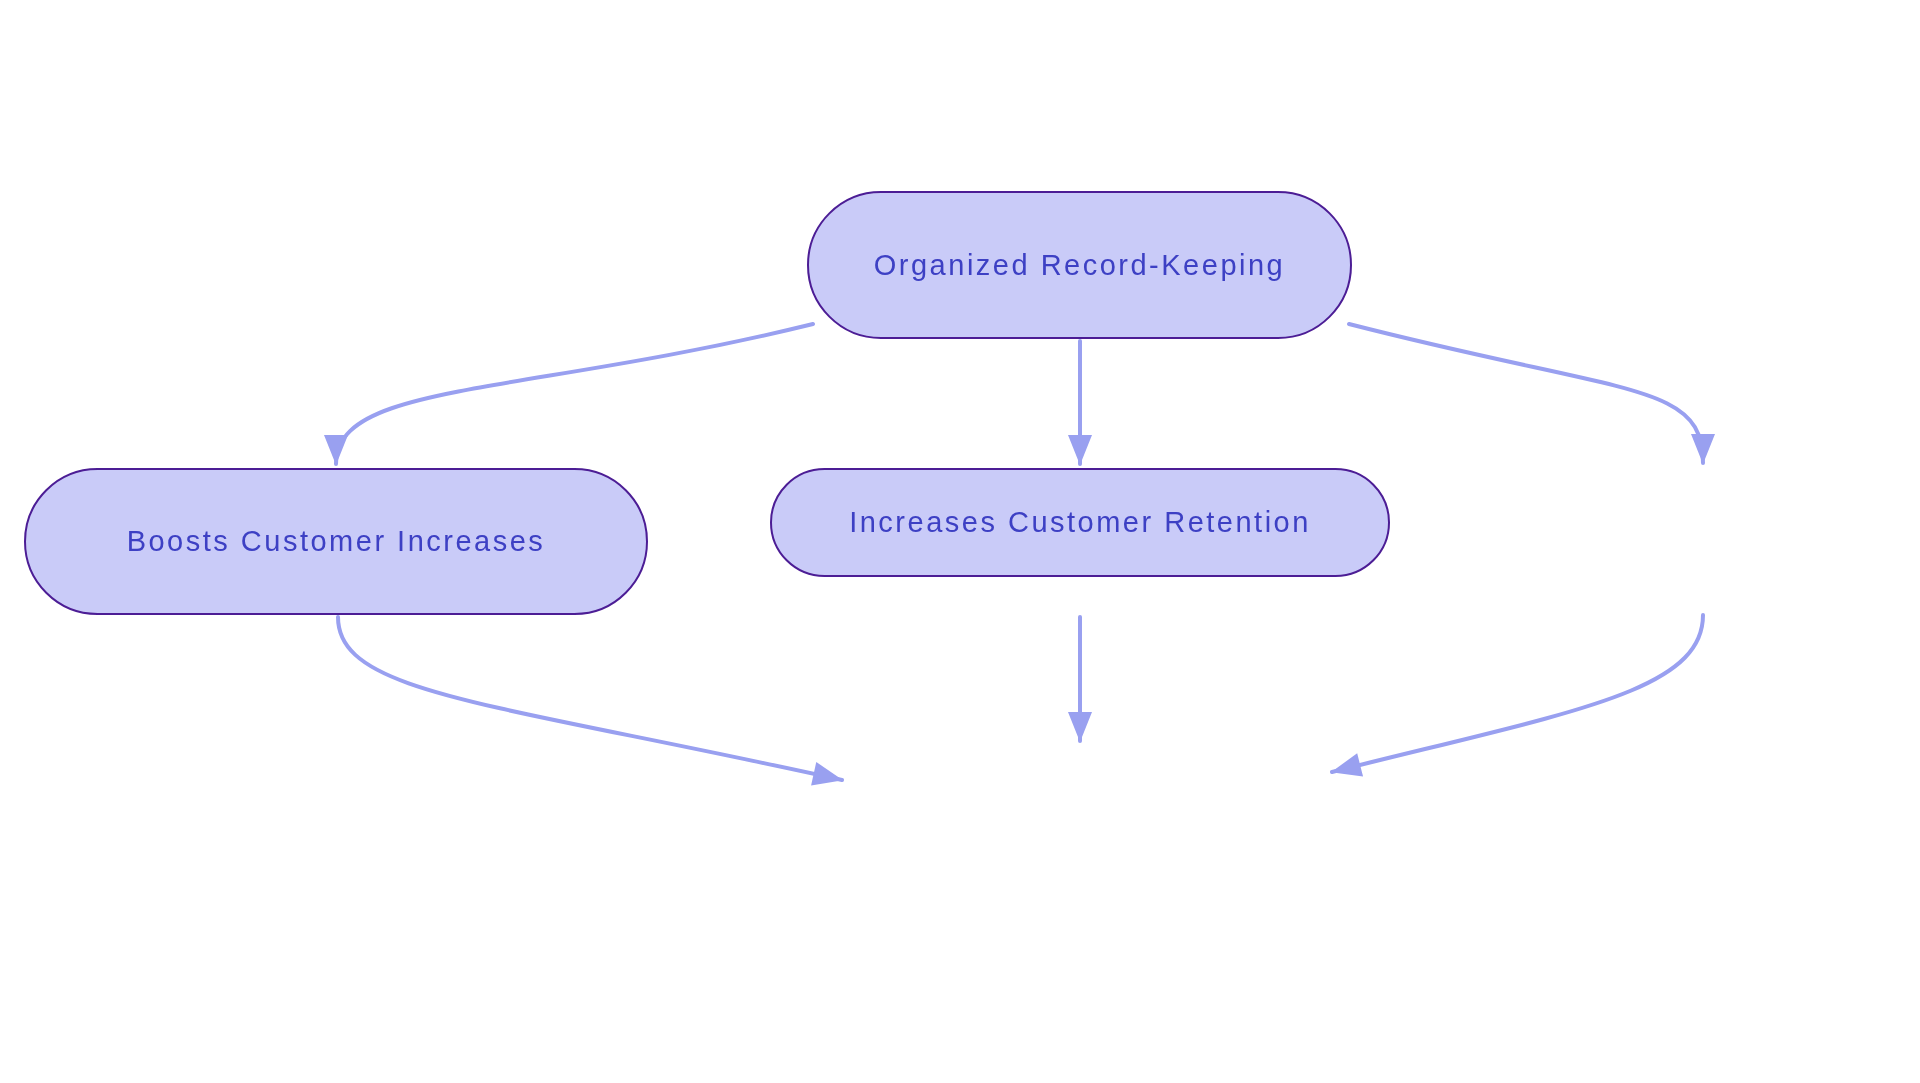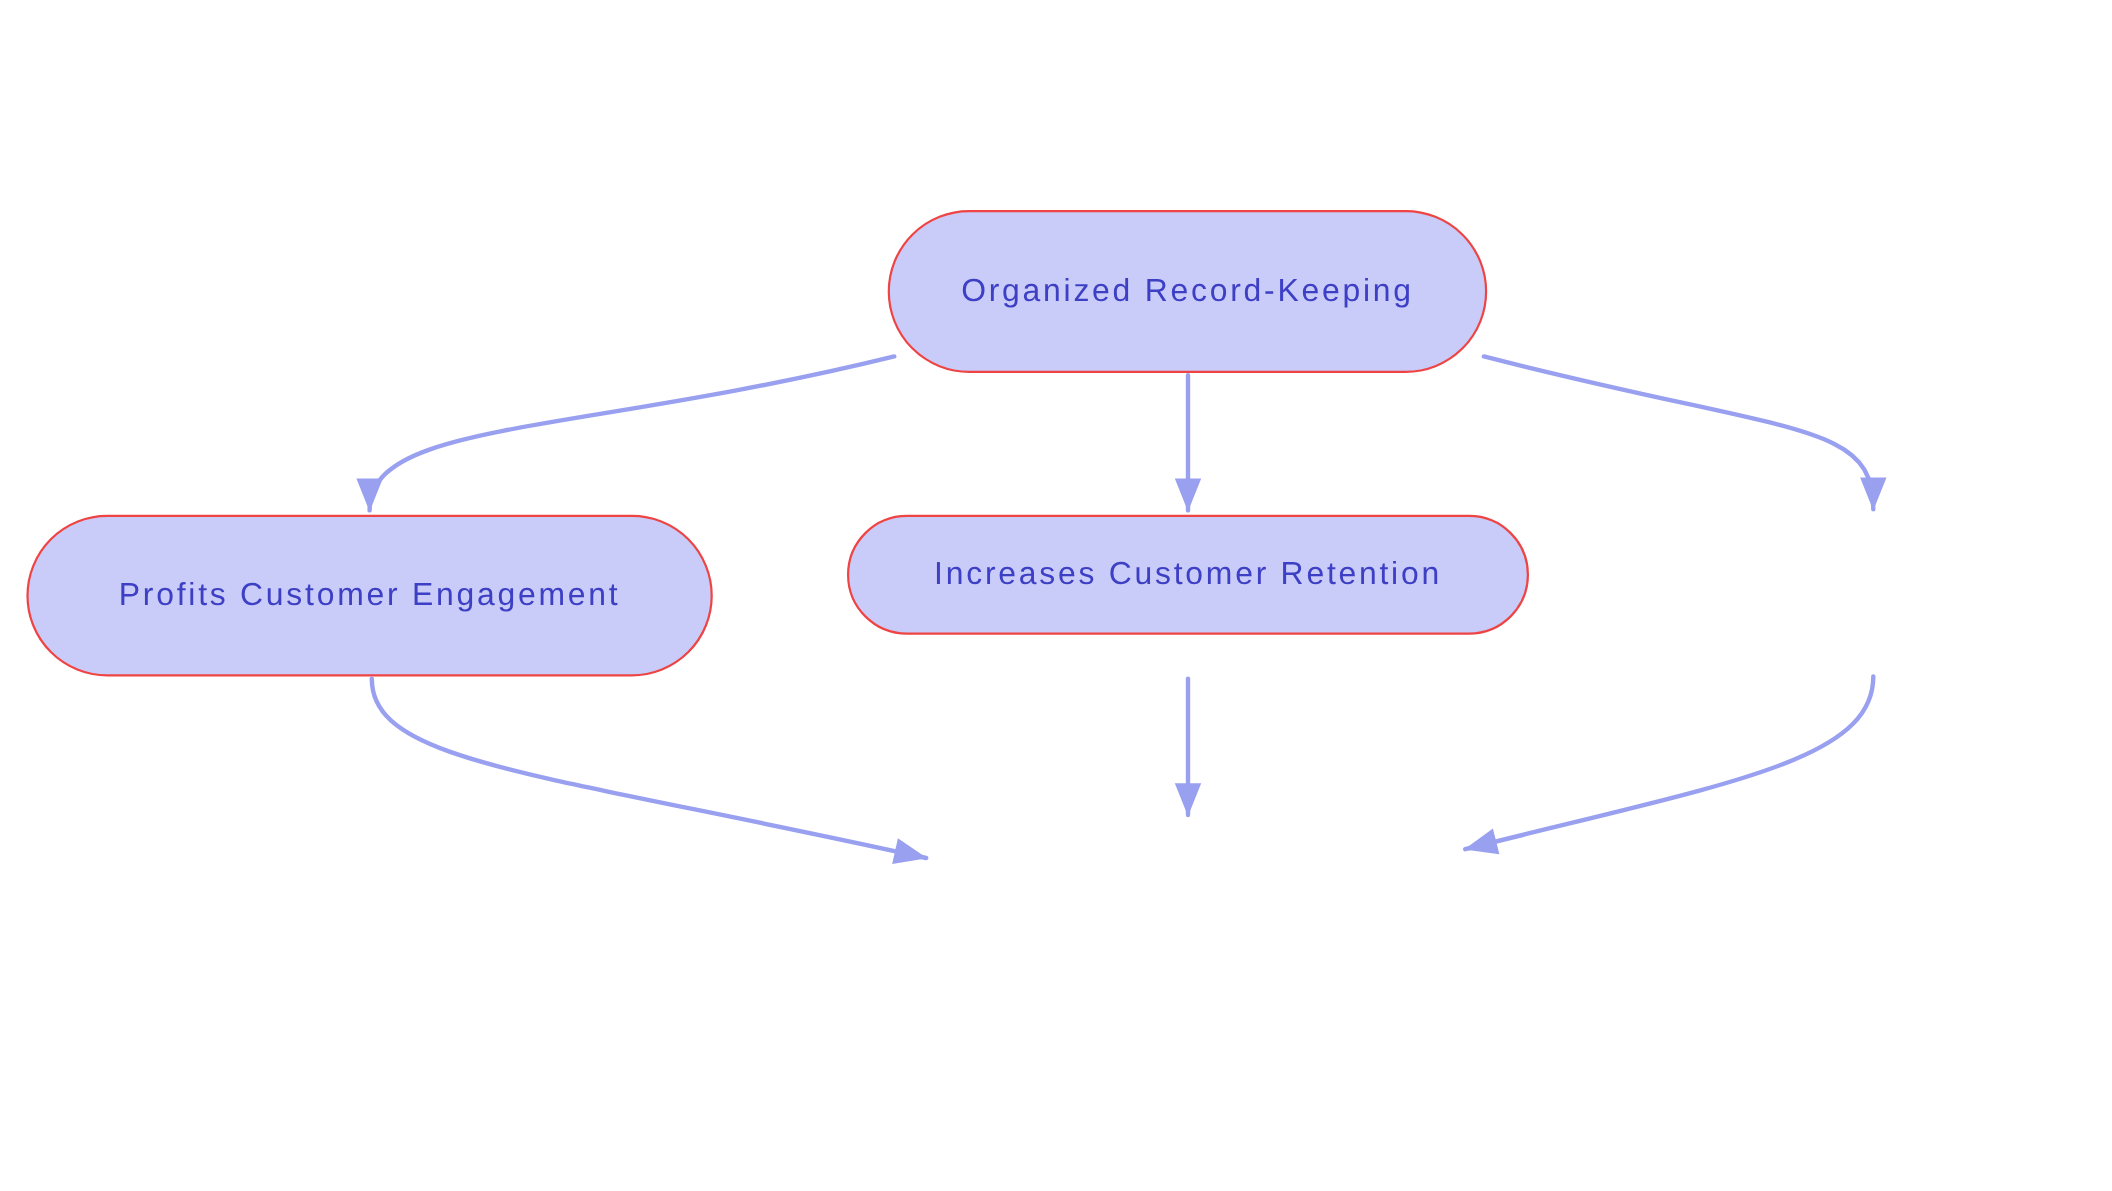--- a/index.html
+++ b/index.html
@@ -20,21 +20,21 @@
     left: 0;
     top: 0;
     width: 1920px;
     height: 1083px;
     pointer-events: none;
   }
   .node {
     position: absolute;
     box-sizing: border-box;
     background: #c9cbf8;
-    border: 2px solid #ef4444;
+    border: 2px solid #4c1d95;
     border-radius: 80px;
     display: flex;
     align-items: center;
     justify-content: center;
     text-align: center;
   }
   .node span {
     color: #3d40c4;
     font-size: 29px;
     font-weight: 400;
@@ -66,21 +66,21 @@
       <path d="M 1080 617 L 1080 741" marker-end="url(#arrowhead)"></path>
       <path d="M 1703 615 C 1703 692, 1570 712, 1332 772" marker-end="url(#arrowhead)"></path>
     </g>
   </svg>
 
   <div class="node node-organized">
     <span>Organized Record-Keeping</span>
   </div>
 
   <div class="node node-boosts">
-    <span>Profits Customer Engagement</span>
+    <span>Boosts Customer Increases</span>
   </div>
 
   <div class="node node-increases">
     <span>Increases Customer Retention</span>
   </div>
 
 
 
 </div>
 

